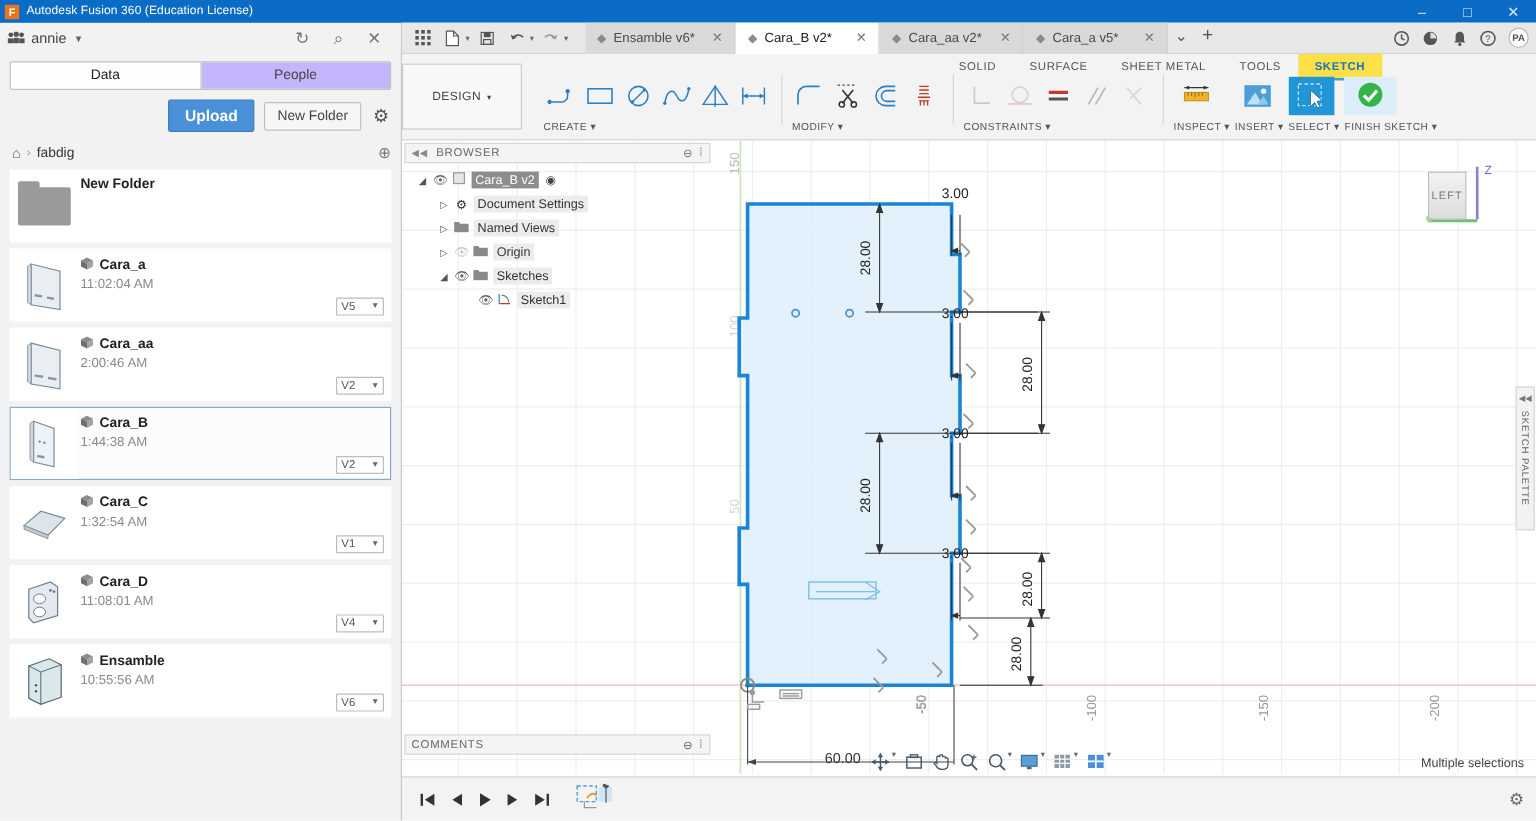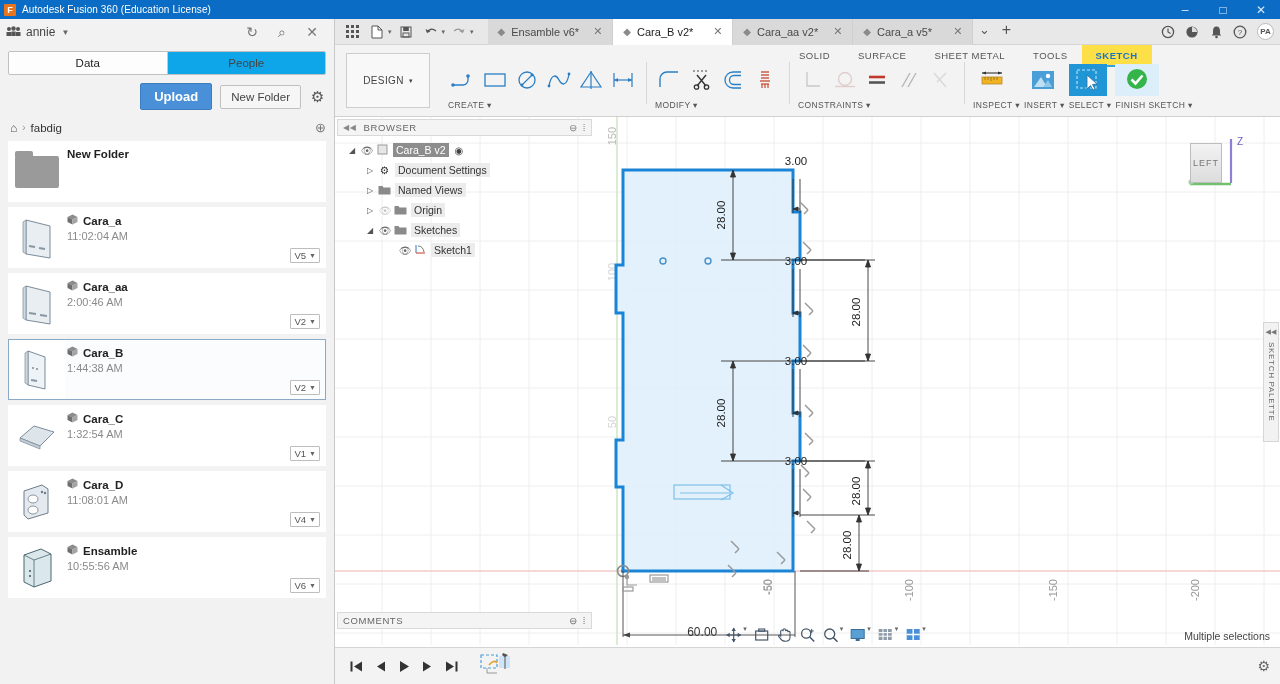--- a/index.html
+++ b/index.html
@@ -33,21 +33,21 @@
   .datapanel{width:335px;background:#f2f2f2;border-right:1px solid #c9c9c9;
     display:flex;flex-direction:column;}
   .dp-head{height:26px;display:flex;align-items:center;padding:0 6px;
     background:#f2f2f2;}
   .dp-users-icon{width:14px;height:12px;margin-right:6px;position:relative;color:#555;font-size:12px;line-height:12px;}
   .dp-user{font-size:12px;color:#444;}
   .dp-caret{margin-left:6px;font-size:8px;color:#666;}
   .dp-head-right{margin-left:auto;display:flex;gap:14px;padding-right:8px;color:#777;}
   .dp-ic{width:16px;height:16px;display:flex;align-items:center;justify-content:center;font-size:14px;}
   .dp-tabs{display:flex;margin:6px 8px 0 8px;border:1px solid #c0c0c0;border-radius:2px;overflow:hidden;background:#e8e8e8;}
-  .dp-tab{flex:1;text-align:center;padding:5px 0;font-size:11.5px;color:#444;background:#0ea5e9;border-right:1px solid #c8c8c8;}
+  .dp-tab{flex:1;text-align:center;padding:5px 0;font-size:11.5px;color:#444;background:#c4b5fd;border-right:1px solid #c8c8c8;}
   .dp-tab:last-child{border-right:none;}
   .dp-tab.active{background:#fdfdfd;color:#222;}
   .dp-actions{display:flex;align-items:center;justify-content:flex-end;gap:8px;padding:8px 8px 6px 8px;}
   .btn-upload{background:#4a90d9;color:#fff;border:1px solid #3c7cbf;border-radius:2px;
     padding:5px 13px;font-size:13px;font-weight:bold;}
   .btn-newfolder{background:#f6f6f6;color:#444;border:1px solid #c0c0c0;border-radius:2px;
     padding:5px 10px;font-size:11.5px;}
   .gear-btn{width:17px;height:17px;font-size:15px;color:#555;display:flex;align-items:center;justify-content:center;}
   .crumbbar{display:flex;align-items:center;padding:4px 8px 6px 10px;font-size:11.5px;color:#333;}
   .crumb-home{font-size:12px;color:#555;margin-right:5px;}
@@ -56,21 +56,21 @@
   .filelist{flex:1;overflow:hidden;padding:0 8px;}
   .fitem{display:flex;background:#fff;border:1px solid transparent;margin-bottom:5px;
     height:61px;position:relative;}
   .fitem.sel{border:1px solid #8aa9c6;background:#fafcfe;}
   .fthumb{width:56px;min-width:56px;display:flex;align-items:center;justify-content:center;background:#fff;}
   .fbody{flex:1;padding:6px 6px 0 2px;position:relative;}
   .fname{display:flex;align-items:center;font-size:11.5px;font-weight:bold;color:#222;}
   .fcube{margin-right:5px;display:inline-block;}
   .ftime{font-size:11px;color:#8a8a8a;margin-top:3px;}
   .fver{position:absolute;right:5px;bottom:4px;border:1px solid #bdbdbd;background:#fff;
-    font-size:9.5px;color:#555;padding:1px 3px;border-radius:1px;display:flex;gap:3px;align-items:center;}
+    font-size:9.5px;color:#555;padding:1px 3px;border-radius:1px;display:flex;gap:13px;align-items:center;}
   .fver .vc{font-size:7px;color:#666;}
   .folder-ico{width:44px;height:32px;background:#9a9a9a;border-radius:2px;position:relative;}
   .folder-ico:before{content:"";position:absolute;top:-5px;left:0;width:18px;height:6px;
     background:#9a9a9a;border-radius:2px 2px 0 0;}
 
   
   .cad{flex:1;display:flex;flex-direction:column;background:#fff;position:relative;}
   .qat{height:26px;background:#e8e8e8;display:flex;align-items:center;border-bottom:1px solid #d5d5d5;}
   .qat-left{display:flex;align-items:center;gap:3px;padding-left:6px;}
   .qat-ic{width:22px;height:22px;display:flex;align-items:center;justify-content:center;
@@ -81,21 +81,21 @@
     background:#d9d9d9;border-right:1px solid #cfcfcf;min-width:120px;}
   .tab.active{background:#fff;color:#222;}
   .tab .tcube{font-size:10px;color:#8a8a8a;}
   .tab .tclose{margin-left:auto;color:#777;font-size:11px;padding-left:8px;}
   .qat-right{display:flex;align-items:center;gap:2px;padding-right:6px;}
   .avatar{width:17px;height:17px;border-radius:50%;background:#fff;border:1px solid #bbb;
     font-size:8px;color:#555;display:flex;align-items:center;justify-content:center;margin-left:4px;font-weight:bold;}
 
   
   .ribbon{height:72px;background:#f3f3f3;border-bottom:1px solid #d0d0d0;display:flex;position:relative;}
-  .design-box{width:84px;margin:8px 6px 8px 11px;border:1px solid #cdcdcd;background:#f8f8f8;
+  .design-box{width:100px;margin:8px 6px 8px 0;border:1px solid #cdcdcd;background:#f8f8f8;
     display:flex;align-items:center;justify-content:center;font-size:10px;color:#444;letter-spacing:.4px;}
   .ribtabs{position:absolute;left:450px;top:0;display:flex;gap:0;}
   .ribtab{padding:5px 14px 4px 14px;font-size:9.5px;letter-spacing:.5px;color:#555;}
   .ribtab.active{color:#1a75c4;border-bottom:2px solid #3ca0e0;background:#fde047;font-weight:bold;}
   .groups{display:flex;align-items:flex-start;flex:1;padding-top:17px;}
   .grp{display:flex;flex-direction:column;align-items:flex-start;position:relative;padding:0 2px;}
   .grp-row{display:flex;align-items:center;gap:2px;height:36px;}
   .gico{width:30px;height:32px;display:flex;align-items:center;justify-content:center;}
   .gico.big{width:38px;}
   .gico.sel{background:#2196d6;}

